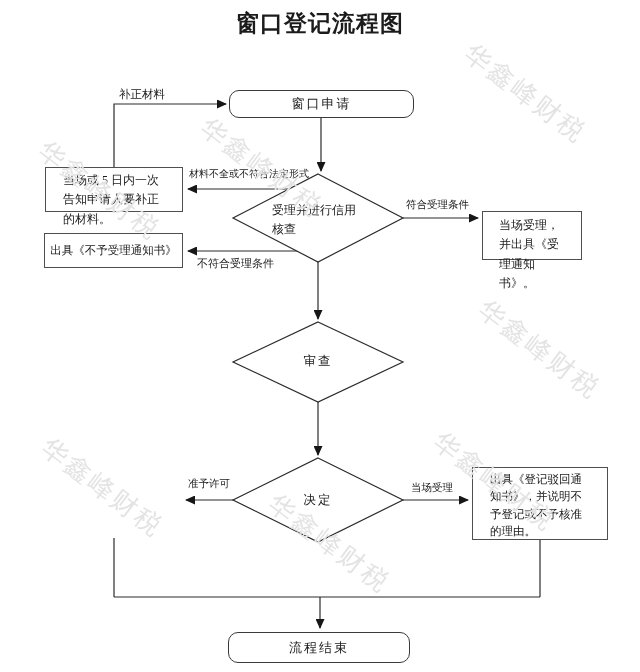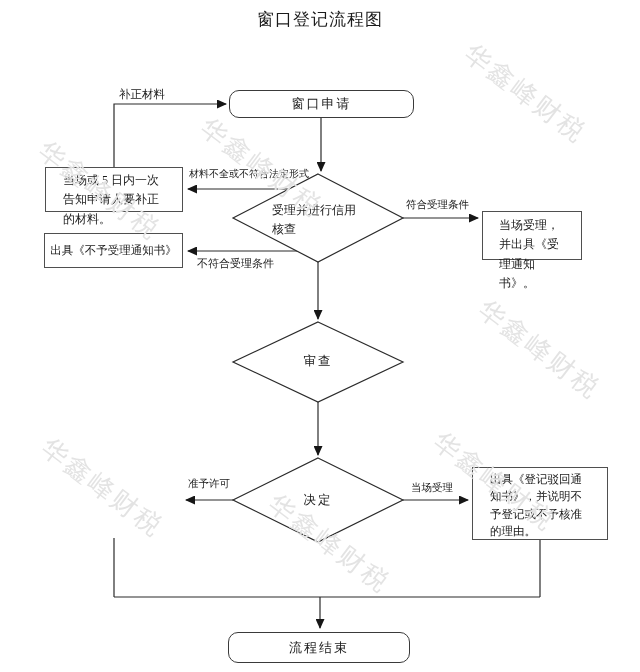--- a/index.html
+++ b/index.html
@@ -1,20 +1,20 @@
 <!DOCTYPE html>
 <html><head>
 <meta charset="utf-8">
 <style>
   html,body{margin:0;padding:0;background:#ffffff;}
   body{width:640px;height:672px;overflow:hidden;
        font-family:"Liberation Serif","DejaVu Serif",serif;color:#1b1b1b;}
   .page{position:relative;width:640px;height:672px;background:#ffffff;}
   .title{position:absolute;left:0;top:8px;width:640px;text-align:center;
-         font-size:17px;font-weight:normal;letter-spacing:1px;z-index:3;}
+         font-size:23px;font-weight:bold;letter-spacing:1px;z-index:3;}
   svg.wires{position:absolute;left:0;top:0;z-index:1;}
   .node{position:absolute;box-sizing:border-box;background:#ffffff;z-index:2;
         font-size:12px;line-height:1.62;}
   .terminator{border:1.3px solid #3a3a3a;border-radius:10px;
               display:flex;align-items:center;justify-content:center;
               font-size:13px;letter-spacing:2px;}
   .process{border:1px solid #4f4f4f;padding:3px 17px;text-align:left;}
   .process.center{display:flex;align-items:center;justify-content:center;
                   padding:4px;text-align:center;}
   .dlabel{position:absolute;z-index:2;font-size:12px;line-height:1.6;}

